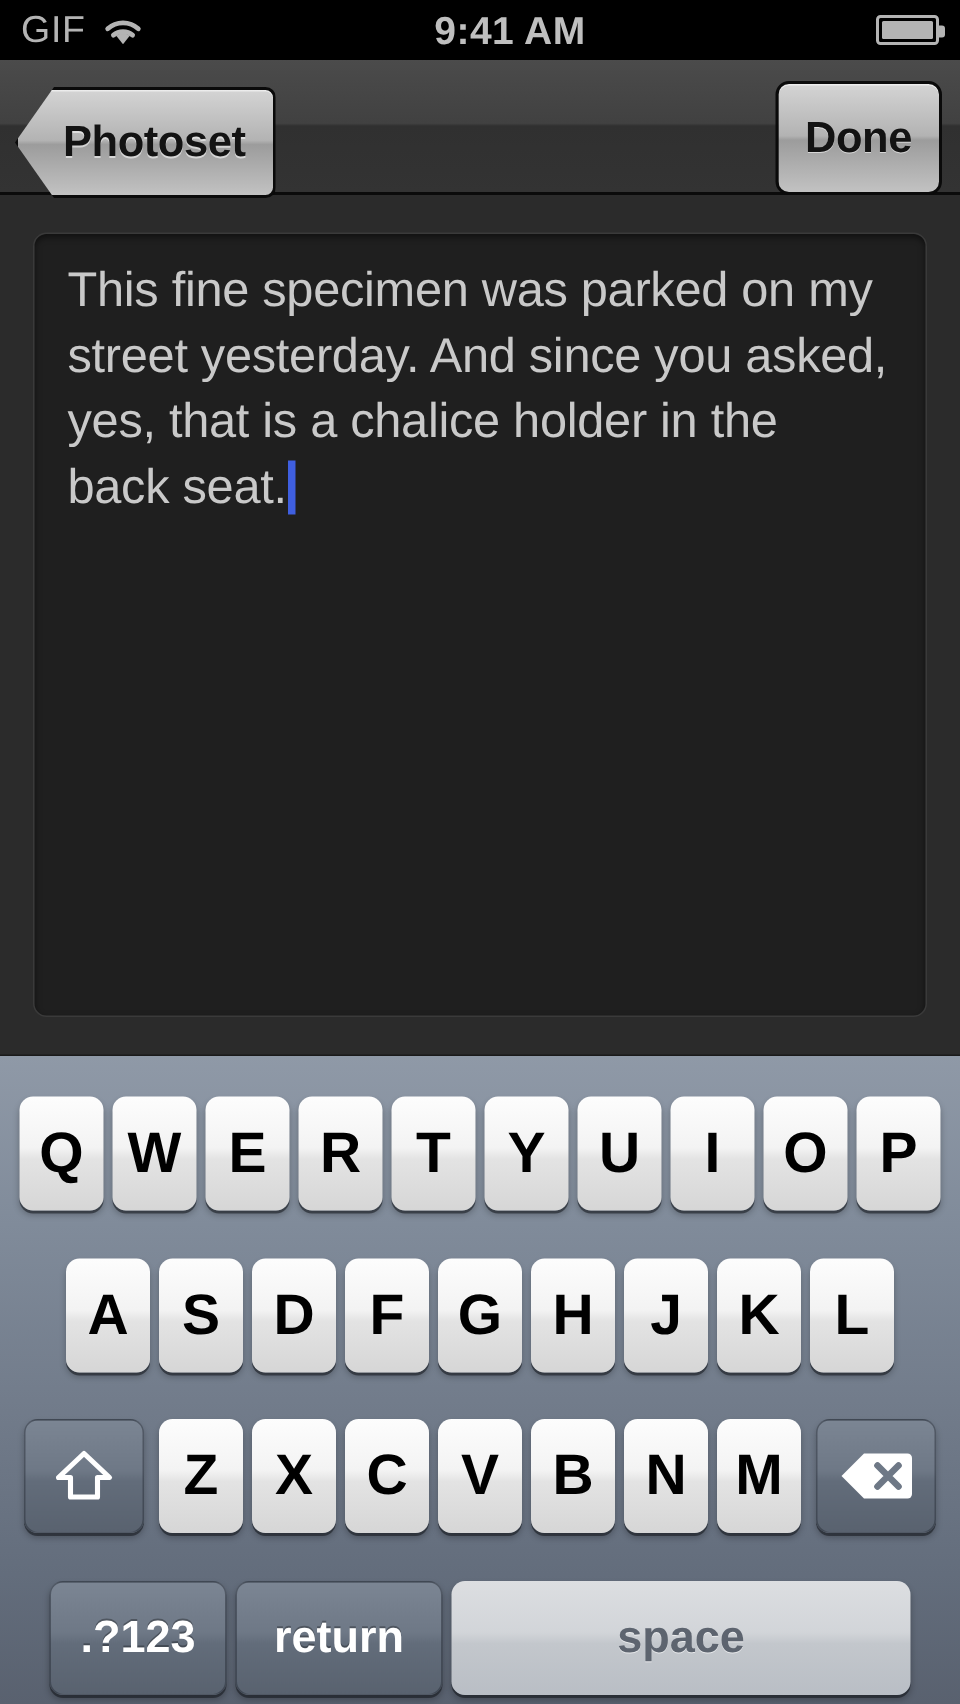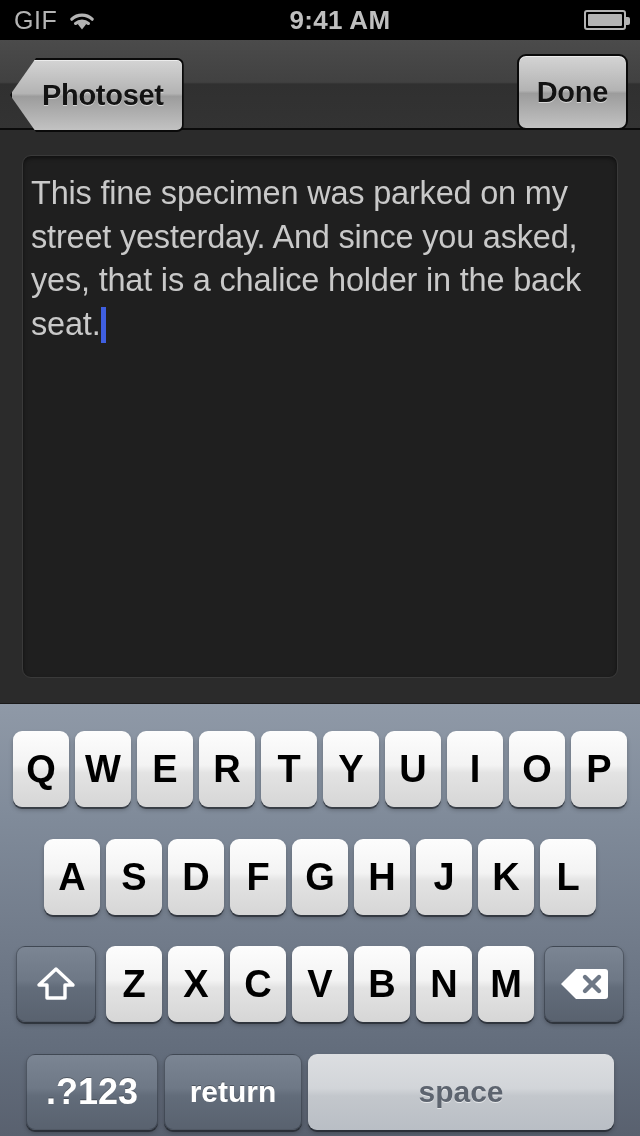--- a/index.html
+++ b/index.html
@@ -147,21 +147,21 @@
     background: #2b2b2b;
   }
   .caption-field {
     position: absolute;
     left: 22px; top: 23px;
     width: 596px; height: 523px;
     background: #1f1f1f;
     border: 1px solid #3a3a3a;
     border-radius: 9px;
     box-shadow: inset 0 2px 4px rgba(0,0,0,0.5);
-    padding: 16px 8px;
+    padding: 16px 22px;
     overflow: hidden;
   }
   .caption-text {
     color: #c9c9c9;
     font-size: 32.5px;
     line-height: 43.5px;
     font-weight: 400;
     letter-spacing: -0.2px;
     white-space: pre-wrap;
     word-wrap: break-word;
@@ -215,22 +215,22 @@
   }
   .key.dark {
     background: linear-gradient(to bottom, #7b8593 0%, #6e7886 45%, #626c7a 55%, #59626f 100%);
     color: #ffffff;
     border: 1px solid rgba(40,46,56,0.5);
   }
   .key.shift, .key.delete {
     width: 80px;
   }
   .key.mode {
-    width: 132px;
-    font-size: 36px;
+    width: 118px;
+    font-size: 30px;
     text-shadow: 0 -1px 0 rgba(0,0,0,0.3);
   }
   .key.space {
     width: 306px;
     background: linear-gradient(to bottom, #dcdee1 0%, #d2d5d9 45%, #c3c7cc 55%, #b9bec5 100%);
     color: #5d646f;
     font-size: 30px;
     text-shadow: 0 1px 0 rgba(255,255,255,0.6);
   }
   .key.return {

